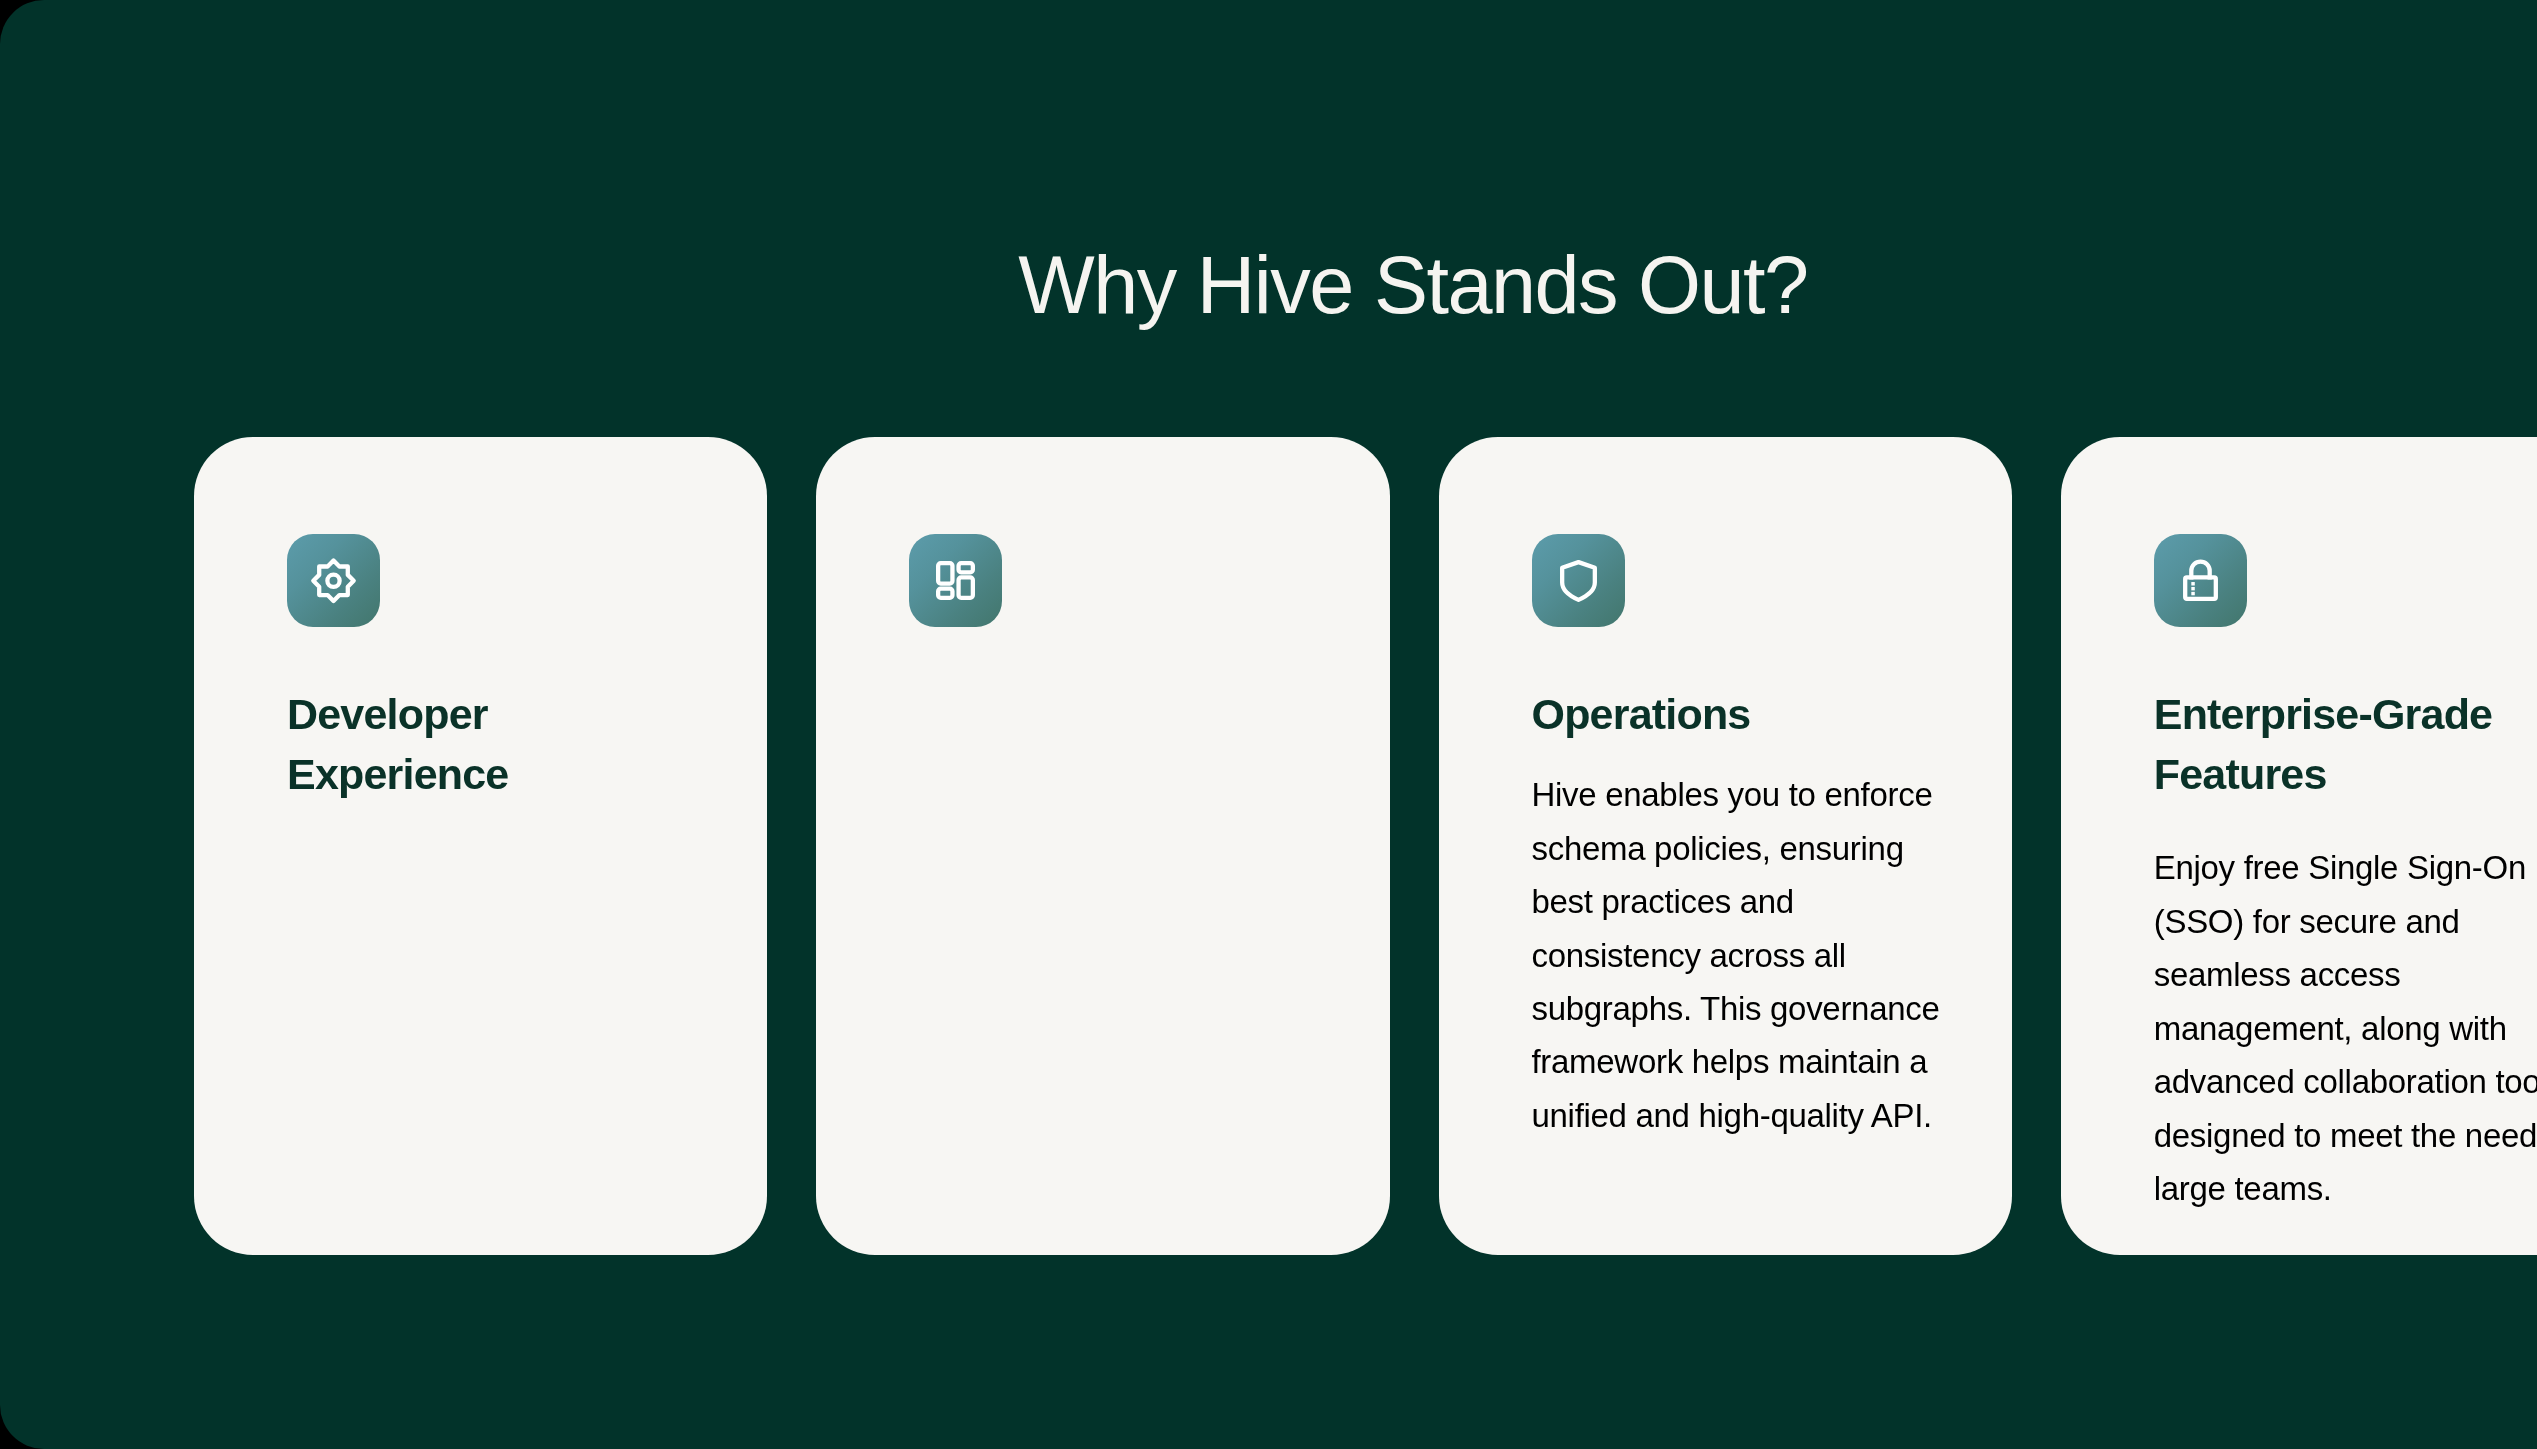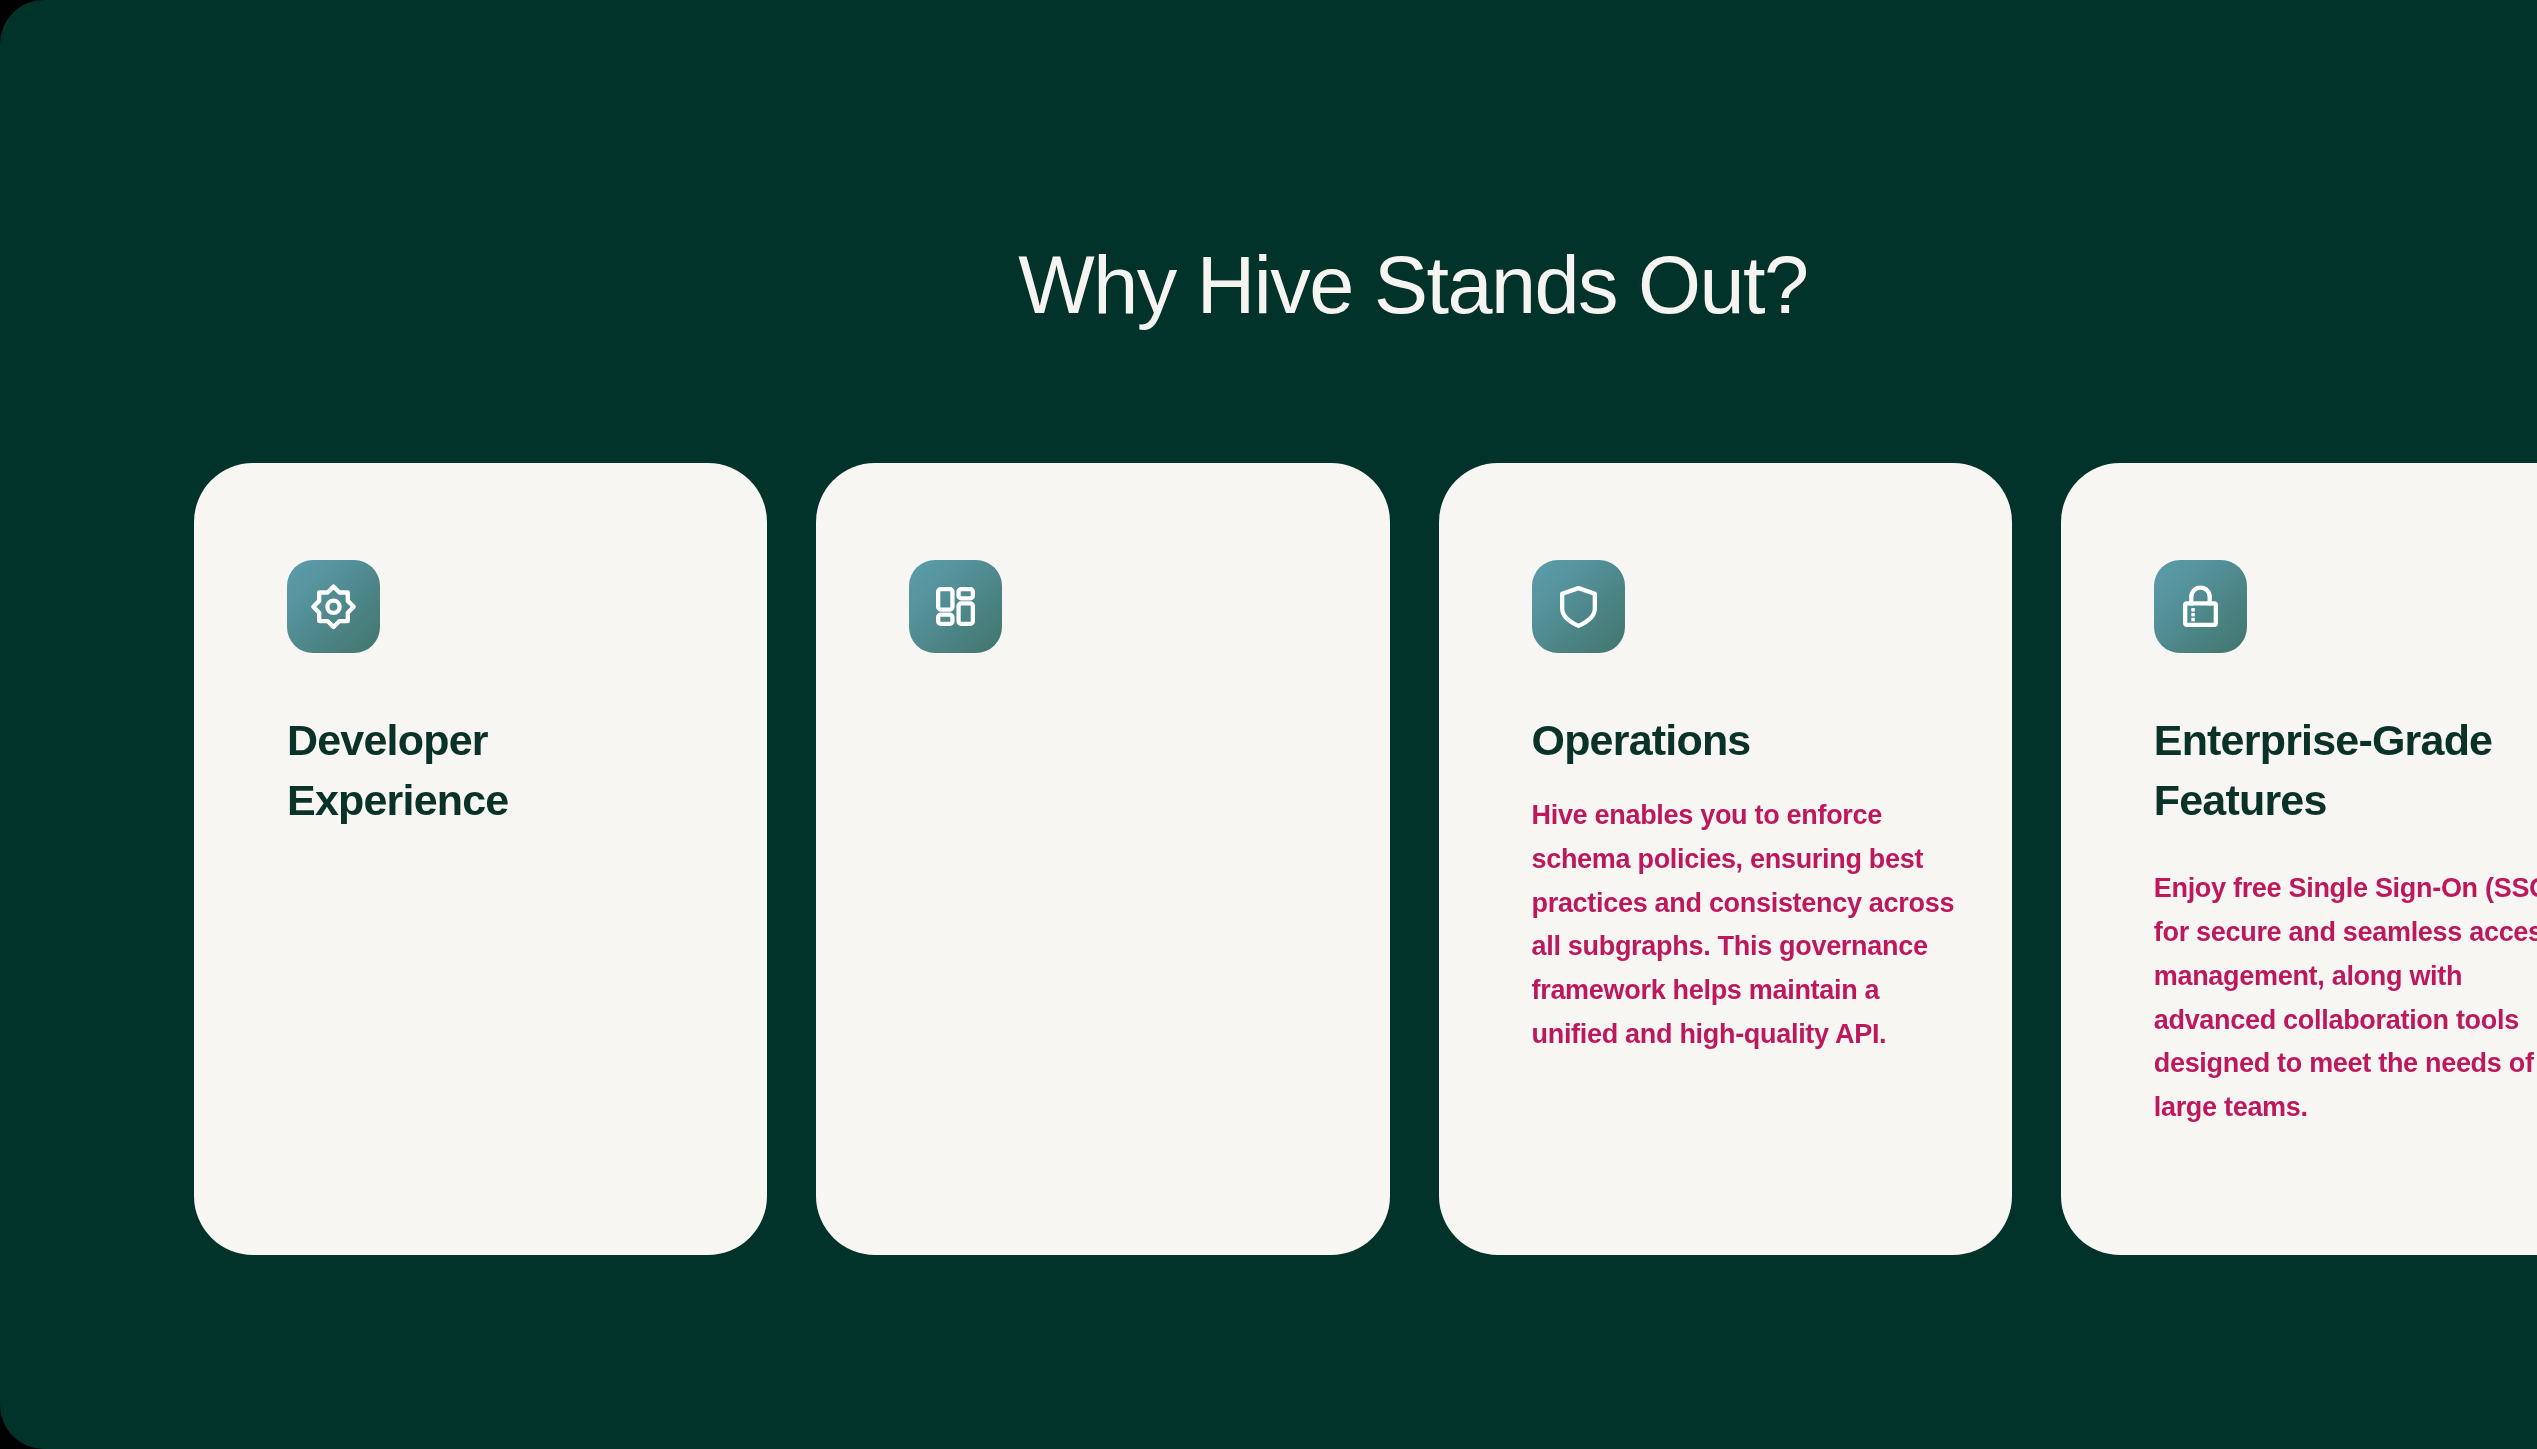--- a/index.html
+++ b/index.html
@@ -54,21 +54,20 @@
   }
 
   .card {
     flex: 1 1 0;
     background: #F7F6F3;
     border-radius: 59px;
     box-sizing: border-box;
     padding: 97px 0 0 93px;
     position: relative;
     overflow: hidden;
-    margin-top: 26px;
   }
 
   
   .icon-tile {
     width: 93px;
     height: 93px;
     border-radius: 26px;
     background: linear-gradient(135deg, #5C9CAB 0%, #55929C 32%, #4A8180 70%, #42766C 100%);
     display: flex;
     align-items: center;
@@ -88,24 +87,24 @@
     font-size: 43px;
     line-height: 1.40;
     font-weight: 700;
     letter-spacing: -0.8px;
     max-width: 386px;
     font-family: "Liberation Sans", sans-serif;
   }
 
   .card-body {
     margin-top: 37px;
-    color: #be185d;
-    font-size: 27px;
+    color: #000000;
+    font-size: 33px;
     line-height: 1.62;
-    font-weight: 700;
+    font-weight: 400;
     letter-spacing: -0.3px;
     max-width: 436px;
     font-family: "Liberation Sans", sans-serif;
   }
   
   .card.single-line-title .card-body {
     margin-top: 24px;
   }
 </style>
 </head>

